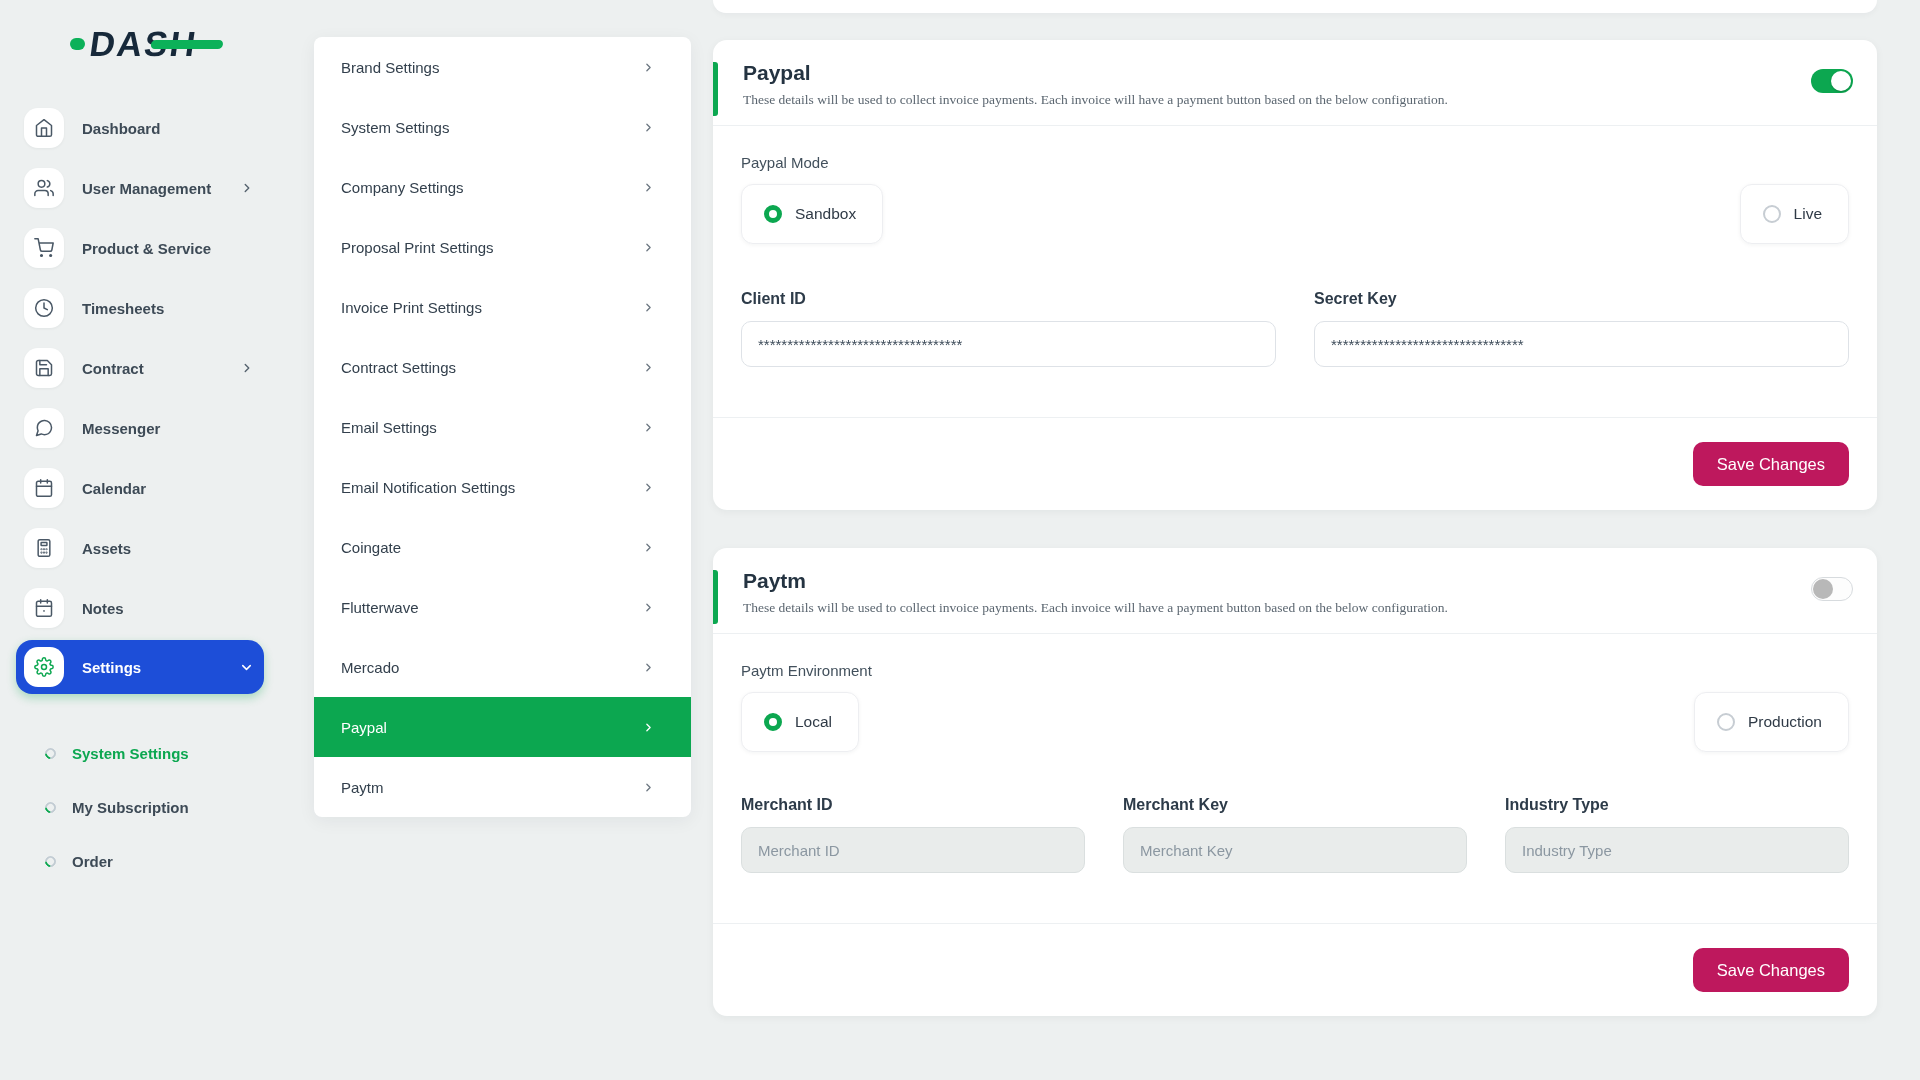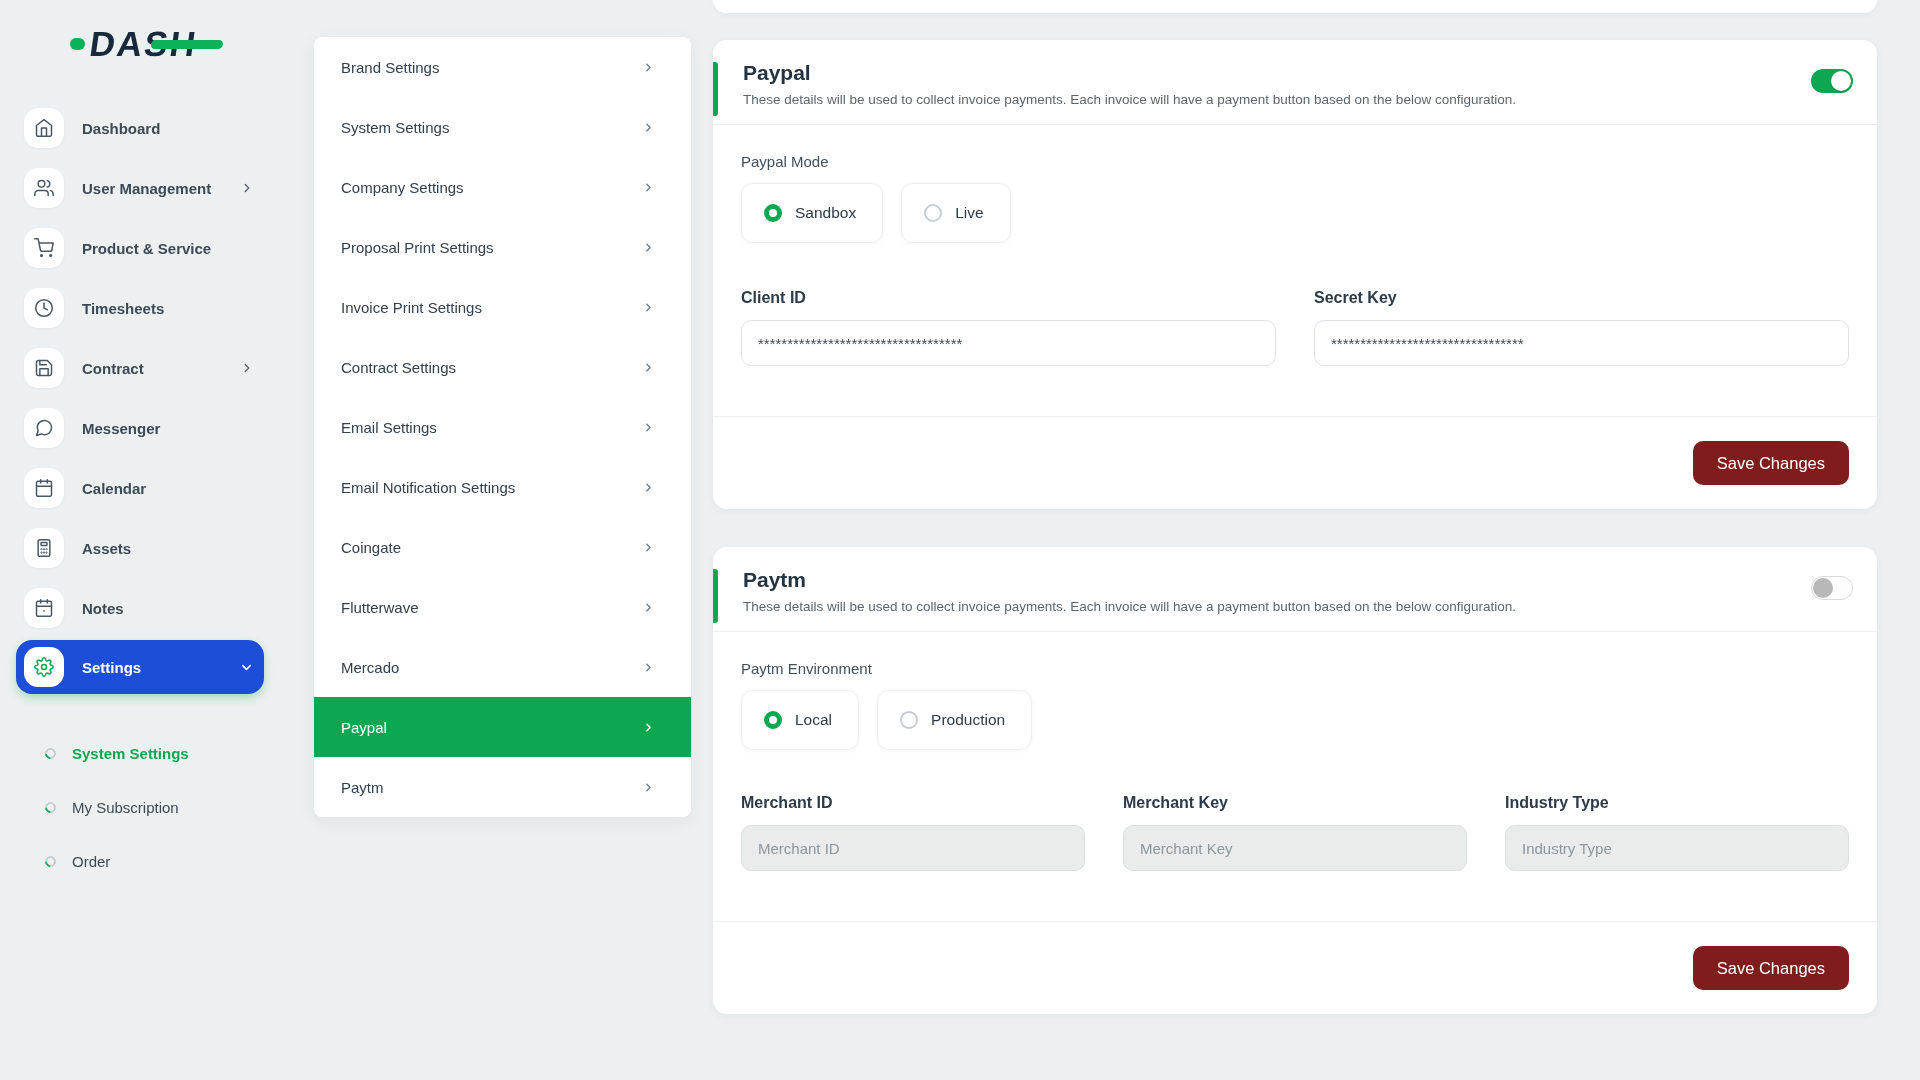--- a/index.html
+++ b/index.html
@@ -38,21 +38,21 @@
   .nav-item.active .icon-box { color:#0CA750; box-shadow:none; }
   .nav-item.active .nav-label { color:#ffffff; }
   .nav-item.active .nav-chevron { color:#ffffff; }
 
   .submenu { position:absolute; left:16px; top:726px; width:248px; display:flex; flex-direction:column; }
   .submenu-item { display:flex; align-items:center; height:54px; padding-left:29px; cursor:pointer; }
   .bullet {
     width:11px; height:11px; border-radius:50%; flex:none;
     border:2px solid #c2ccd3; border-bottom-color:#0CA750; transform:rotate(45deg);
   }
-  .submenu-label { margin-left:16px; font-size:15px; font-weight:400; color:#3d4a56; }
+  .submenu-label { margin-left:16px; font-size:15px; font-weight:700; color:#3d4a56; }
   .submenu-item.active .submenu-label { color:#0CA750; font-weight:700; }
 
   
   .settings-panel {
     position:absolute; left:314px; top:37px; width:377px;
     background:#ffffff; border-radius:8px;
     box-shadow:0 4px 18px rgba(25,35,45,.06);
     overflow:hidden;
   }
   .sp-item {
@@ -74,30 +74,30 @@
     box-shadow:0 2px 8px rgba(20,30,40,.05); overflow:hidden;
   }
   .card + .card { margin-top:38px; }
   .card-head {
     position:relative; padding:21px 24px 17px 30px;
     border-bottom:1px solid #edf0f2;
     display:flex; align-items:flex-start;
   }
   .accent-bar { position:absolute; left:0; top:22px; width:5px; height:54px; background:#0CA750; border-radius:0 3px 3px 0; }
   .head-title { font-size:21px; font-weight:700; color:#243341; }
-  .head-desc { font-size:13.5px; color:#5b6670; margin-top:7px; }
+  .head-desc { font-size:13.5px; color:#5b6670; margin-top:7px;font-family:Liberation Serif, serif; }
   .toggle { margin-left:auto; margin-top:8px; width:42px; height:24px; border-radius:12px; position:relative; cursor:pointer; flex:none; }
   .toggle.on { background:#0CA750; }
   .toggle.on .knob { position:absolute; right:2px; top:2px; width:20px; height:20px; border-radius:50%; background:#ffffff; box-shadow:0 1px 2px rgba(0,0,0,.2); }
   .toggle.off { background:#fdfdfd; border:1px solid #d7dbde; }
   .toggle.off .knob { position:absolute; left:1px; top:1px; width:20px; height:20px; border-radius:50%; background:#b8b8b8; }
 
   .card-body { padding:28px 28px 50px 28px; }
   .group-label { font-size:15px; color:#42505c; margin-bottom:13px; }
-  .radio-row { display:flex; gap:18px; }
+  .radio-row { display:flex; gap:18px;justify-content:space-between; }
   .radio-card {
     display:inline-flex; align-items:center; gap:13px; height:60px; padding:0 26px 0 22px;
     background:#ffffff; border:1px solid #edeef1; border-radius:12px;
     box-shadow:0 1px 4px rgba(20,30,40,.05); cursor:pointer;
   }
   .radio-circle { width:18px; height:18px; border-radius:50%; background:#ffffff; flex:none; }
   .radio-circle.selected { border:5.5px solid #0CA750; }
   .radio-circle.unselected { border:2px solid #c7cdd3; }
   .radio-label { font-size:15.5px; font-weight:500; color:#2f3a46; }
 
@@ -111,21 +111,21 @@
     font-size:15px; color:#3e4c5a; outline:none;
   }
   .field-input.disabled { background:#e9eceb; border-color:#dadfdf; color:#8b97a1; }
   .field-input.disabled::placeholder { color:#8b97a1; }
   .field-input::placeholder { color:#8b97a1; }
 
   .card-foot {
     border-top:1px solid #edf0f2; padding:24px 28px; display:flex; justify-content:flex-end;
   }
   .save-btn {
-    background:#7f1d1d; color:#ffffff; border:none; border-radius:10px;
+    background:#be185d; color:#ffffff; border:none; border-radius:10px;
     height:44px; padding:0 24px; font-family:"Liberation Sans", sans-serif;
     font-size:16.5px; cursor:pointer;
   }
 </style>
 </head>
 <body>
 
 <aside class="sidebar">
   <div class="logo">
     <span class="logo-dot"></span>

